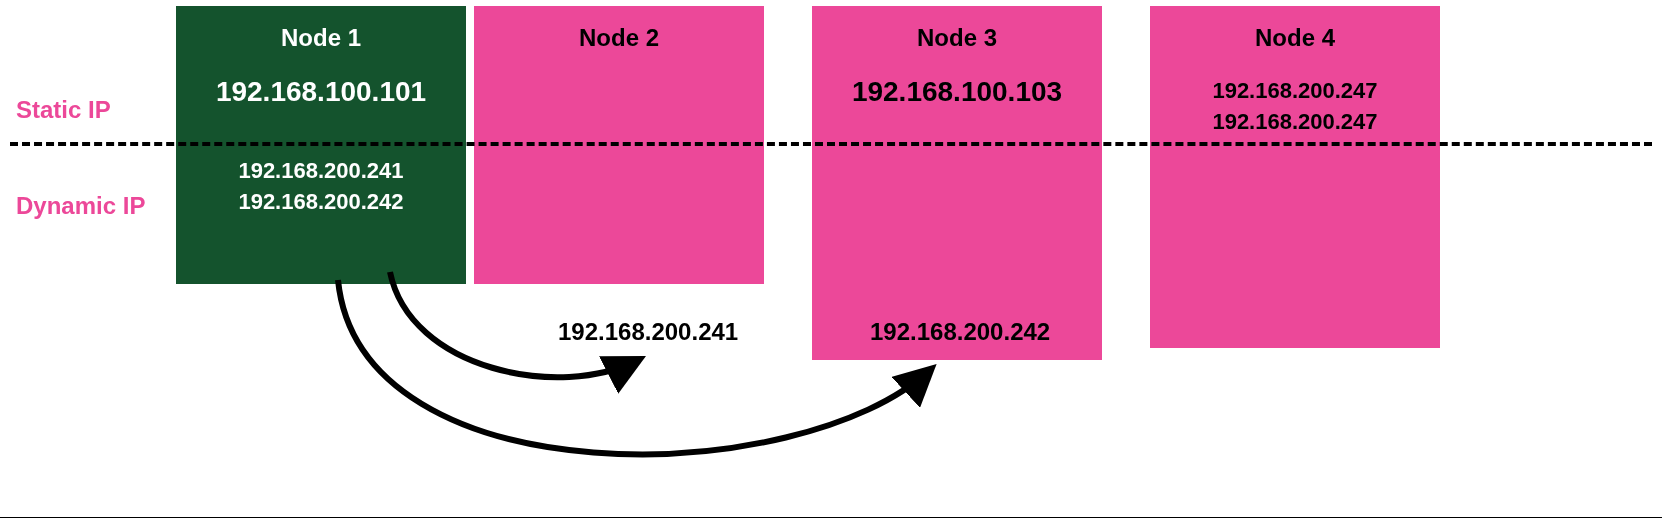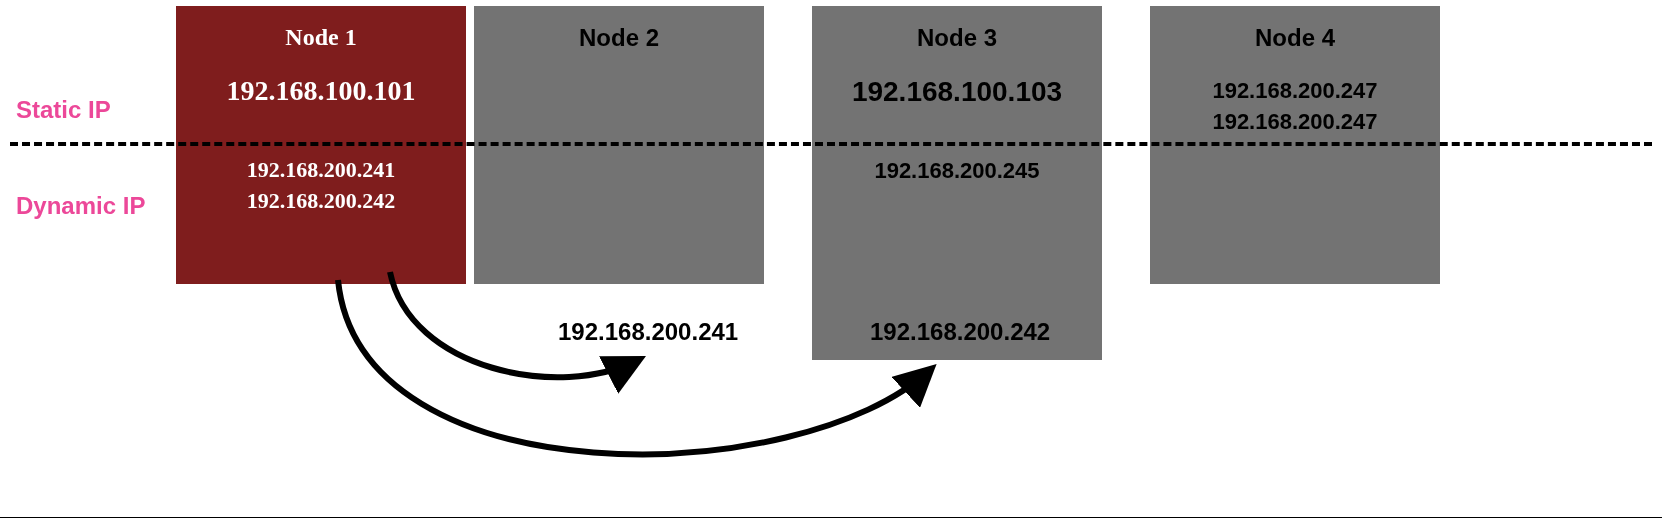--- a/index.html
+++ b/index.html
@@ -22,26 +22,25 @@
     font-weight: bold;
     color: #ec4899;
   }
   .node-box {
     position: absolute;
     text-align: center;
     padding-top: 18px;
     box-sizing: border-box;
   }
   .node-primary {
-    background: #7f1d1d;
+    background: #14532d;
     color: #fff;
-    font-family: Liberation Serif, serif;
   }
   .node-secondary {
-    background: #737373;
+    background: #ec4899;
     color: #000;
     text-align: center;
   }
   .node-title {
     font-size: 24px;
     font-weight: bold;
     margin-bottom: 24px;
   }
   .node-primary .node-title { color: #fff; }
   .node-secondary .node-title { color: #000; }
@@ -102,25 +101,24 @@
   </div>
 
   <div class="node-box node-secondary" style="left:474px; top:6px; width:290px; height:278px;">
     <div class="node-title">Node 2</div>
   </div>
 
   <div class="node-box node-secondary" style="left:812px; top:6px; width:290px; height:354px;">
     <div class="node-title">Node 3</div>
     <div class="ip-static">192.168.100.103</div>
     <div class="ip-dynamic">
-      <div>192.168.200.245</div>
     </div>
   </div>
 
-  <div class="node-box node-secondary" style="left:1150px; top:6px; width:290px; height:278px;">
+  <div class="node-box node-secondary" style="left:1150px; top:6px; width:290px; height:342px;">
     <div class="node-title">Node 4</div>
     <div class="ip-dynamic">
       <div>192.168.200.247</div>
       <div>192.168.200.247</div>
     </div>
   </div>
 
   <div class="dashed-line"></div>
 
   <div class="migrated-ip" style="left:558px; top:318px;">192.168.200.241</div>

